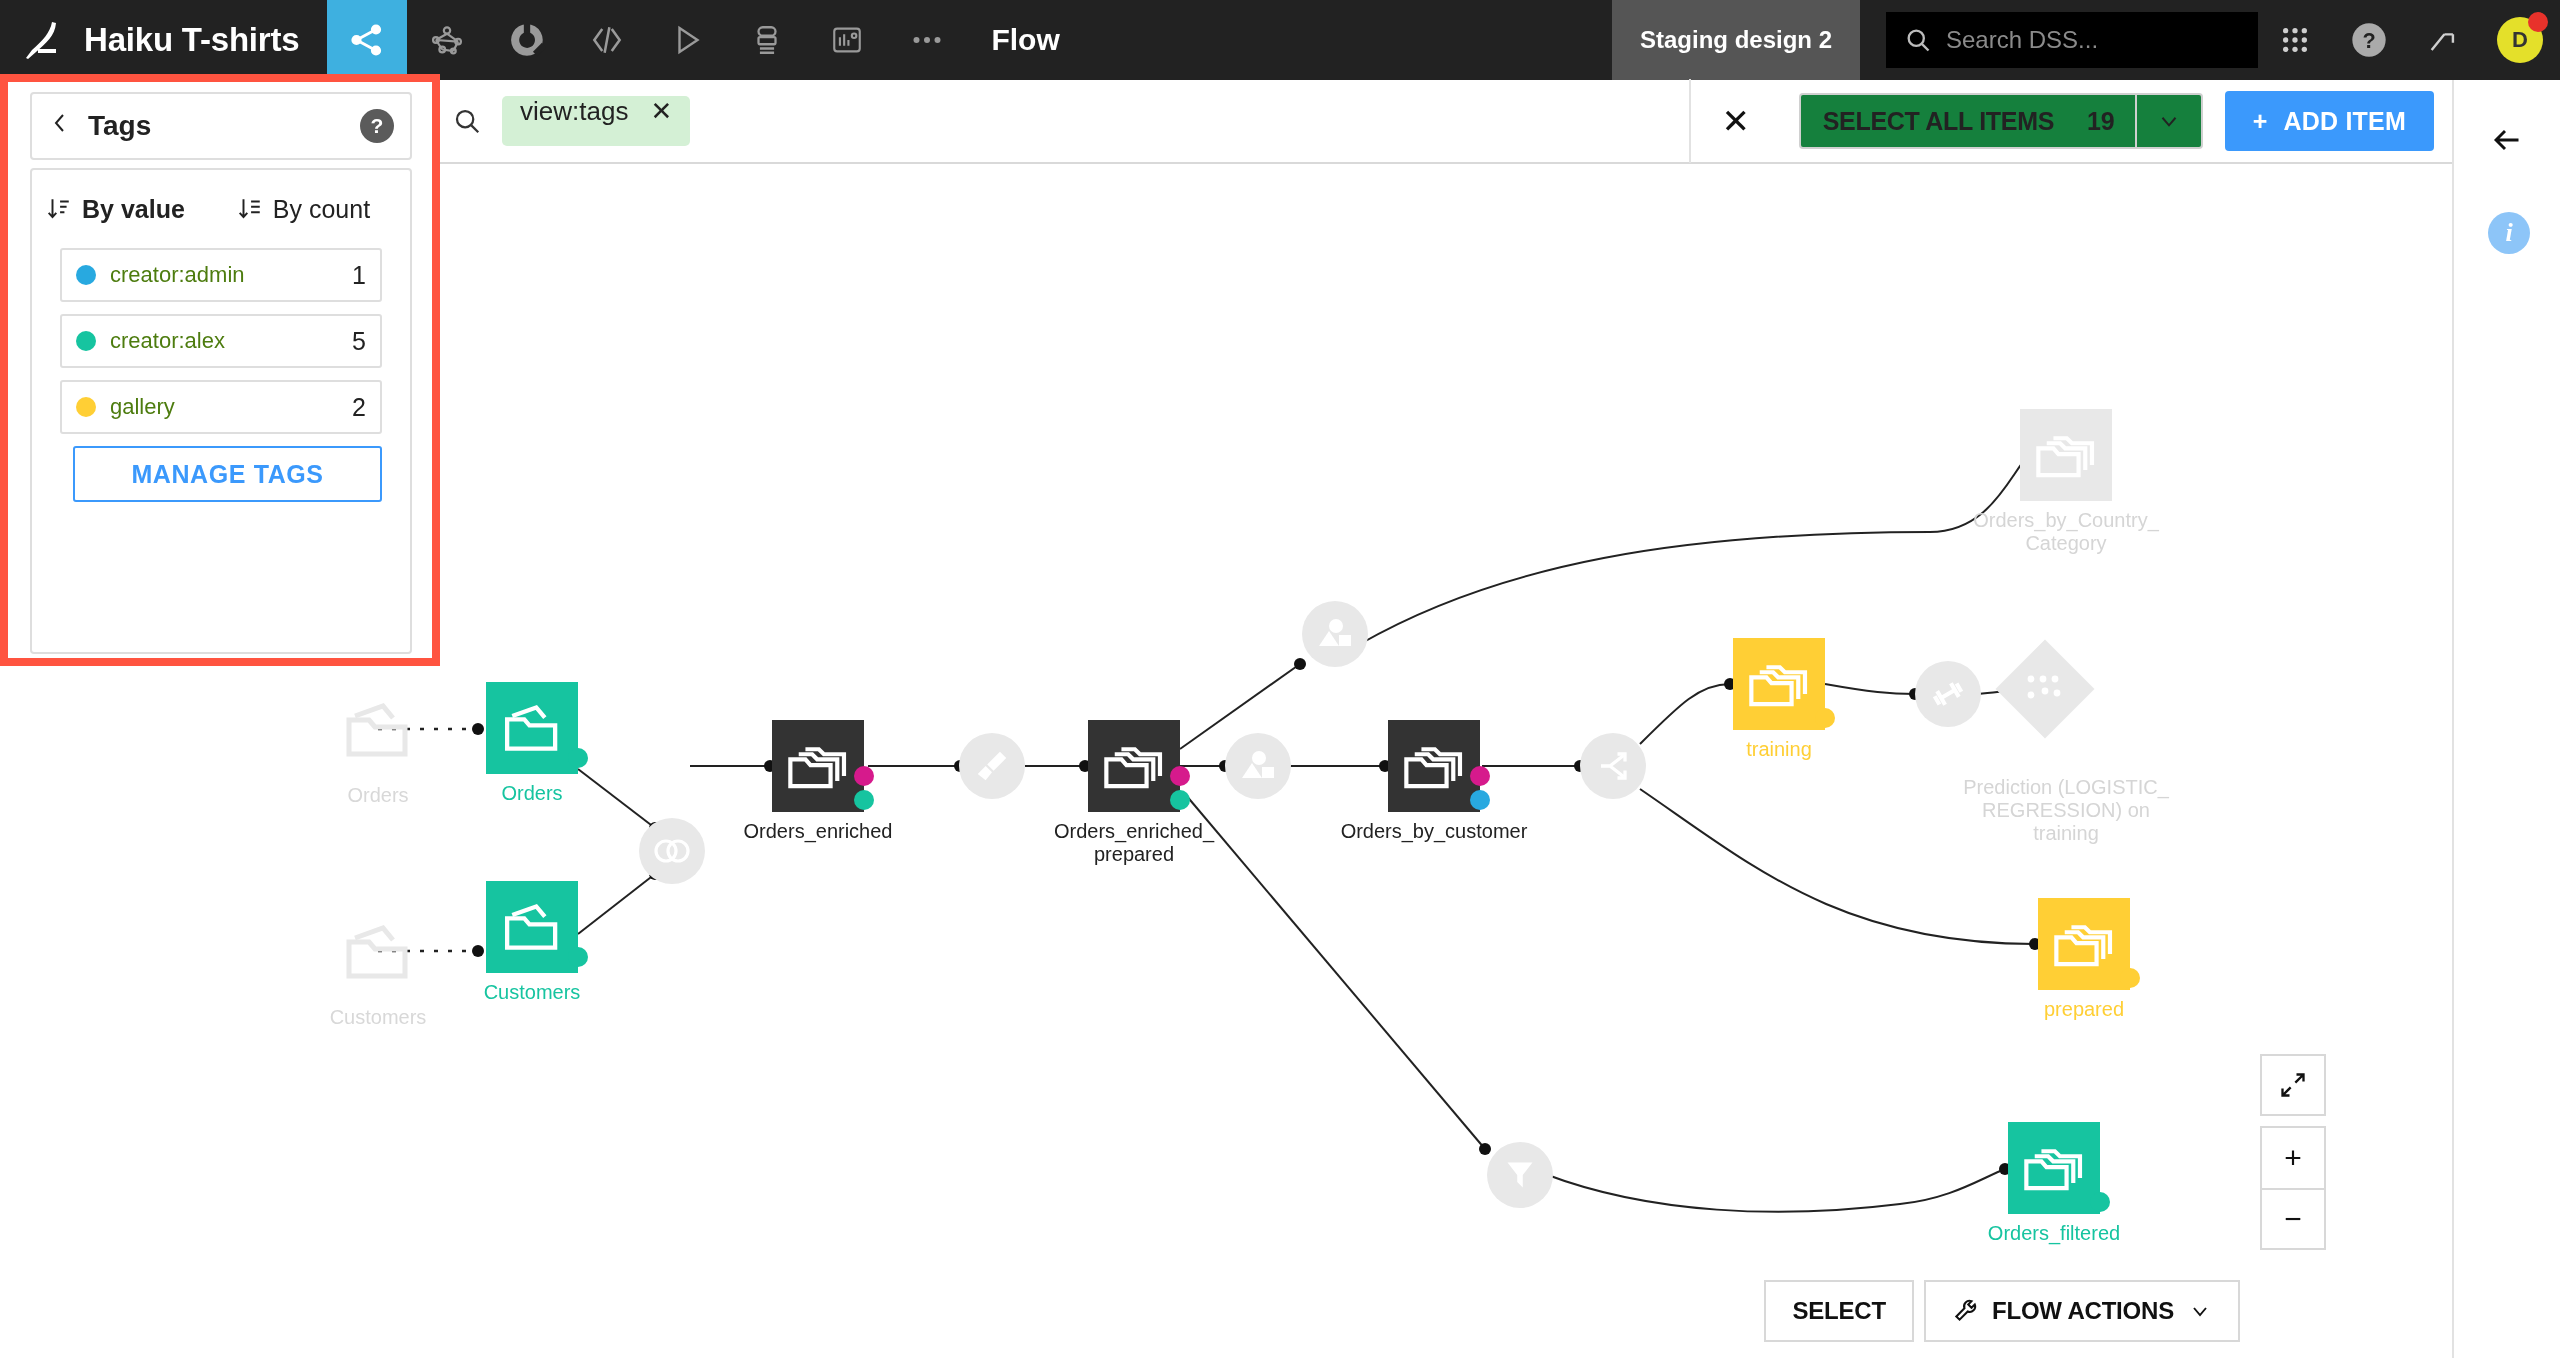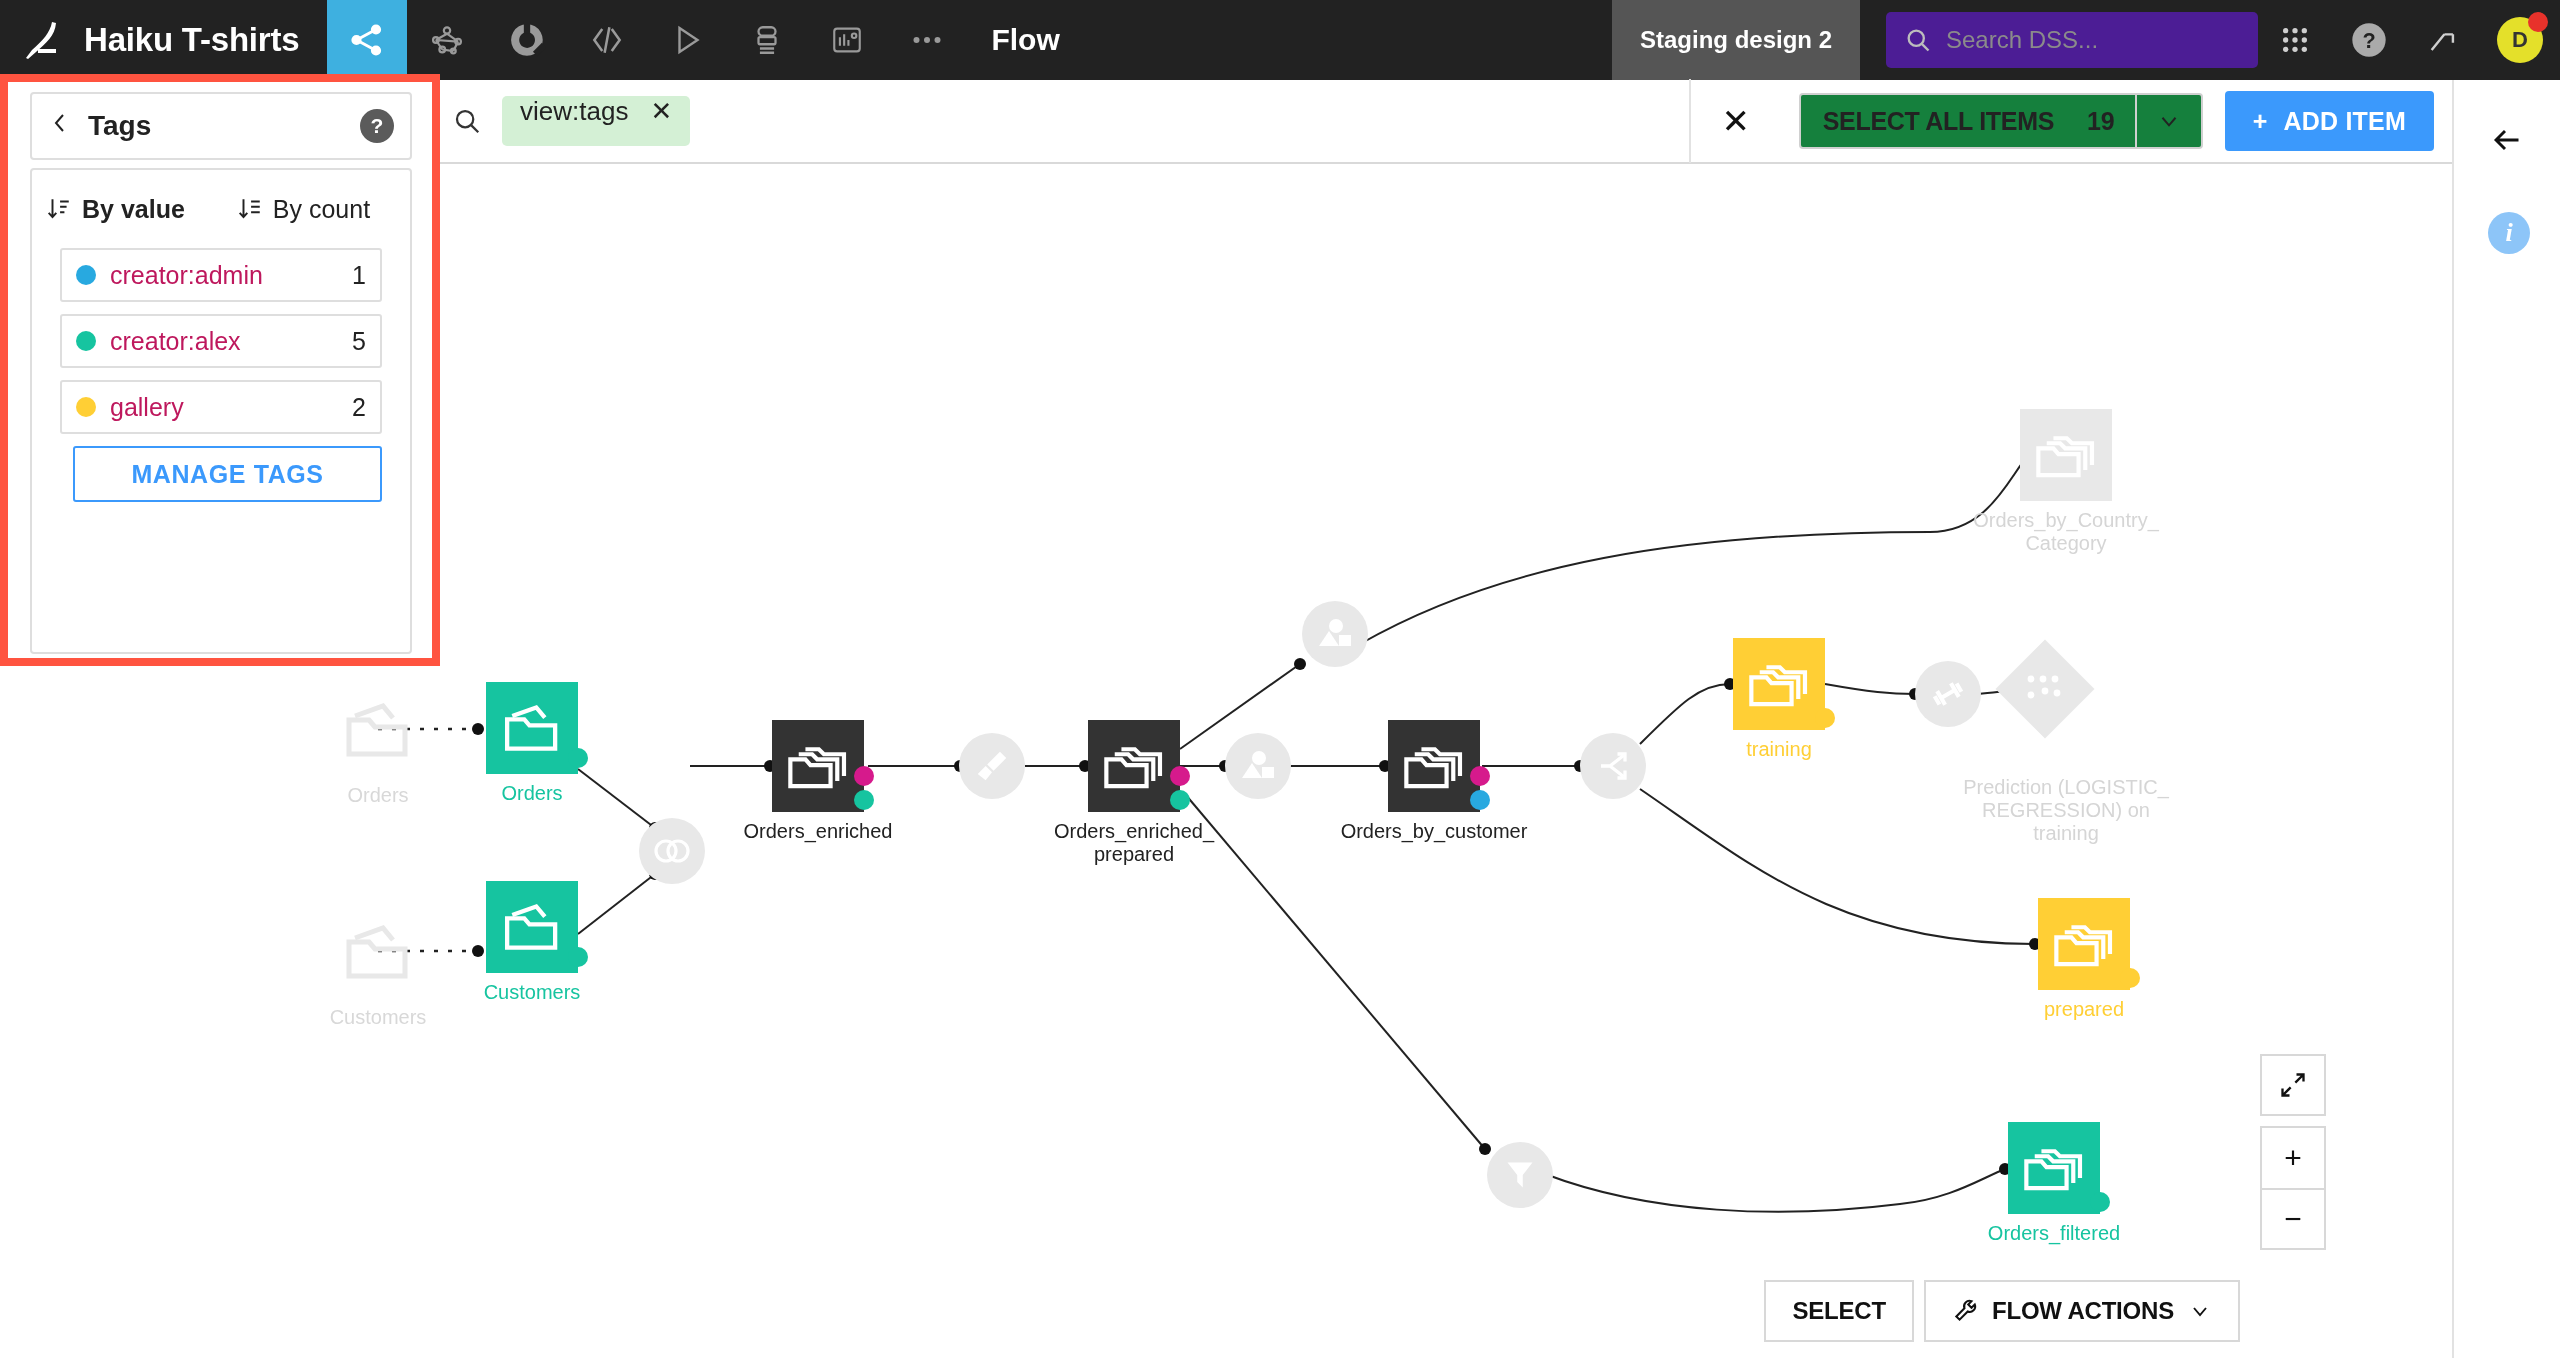--- a/index.html
+++ b/index.html
@@ -43,21 +43,21 @@
     margin-left: auto; height: 80px; display: flex; align-items: center;
   }
   .stage-chip {
     height: 92px; display: flex; align-items: center;
     padding: 0 28px; background: #555555; color: #fff;
     font-size: 24px; font-weight: bold; white-space: nowrap;
   }
   .dss-search {
     margin-left: 26px;
     width: 372px; height: 56px;
-    background: #4c1d95; border-radius: 5px;
+    background: #000000; border-radius: 0;
     display: flex; align-items: center; gap: 14px;
     padding: 0 18px;
   }
   .dss-search .ph { color: #8b8b8b; font-size: 24px; }
   .topbar-icon {
     width: 74px; height: 80px;
     display: flex; align-items: center; justify-content: center;
     color: #cfcfcf;
   }
   .avatar-wrap { position: relative; width: 80px; height: 80px;
@@ -231,21 +231,21 @@
   .tp-sort + .tp-sort { margin-left: 52px; }
   .tag-row {
     margin: 0 28px 12px 28px;
     height: 54px;
     border: 2px solid #dedede; border-radius: 3px;
     display: flex; align-items: center; gap: 14px;
     padding: 0 14px;
     background: #fff; cursor: pointer;
   }
   .tag-row .swatch { width: 20px; height: 20px; border-radius: 50%; flex: 0 0 auto; }
-  .tag-row .name { font-size: 25px; color: #be185d; white-space: nowrap; }
+  .tag-row .name { font-size: 22px; color: #4d7c0f; white-space: nowrap; }
   .tag-row .count { margin-left: auto; font-size: 25px; color: #222; }
   .manage-btn {
     margin: 8px 28px 0 41px;
     height: 56px;
     border: 2px solid #3b99fc; border-radius: 3px;
     color: #3b99fc; background: #fff;
     font-size: 25px; font-weight: bold; letter-spacing: 0.6px;
     display: flex; align-items: center; justify-content: center;
     cursor: pointer;
   }

